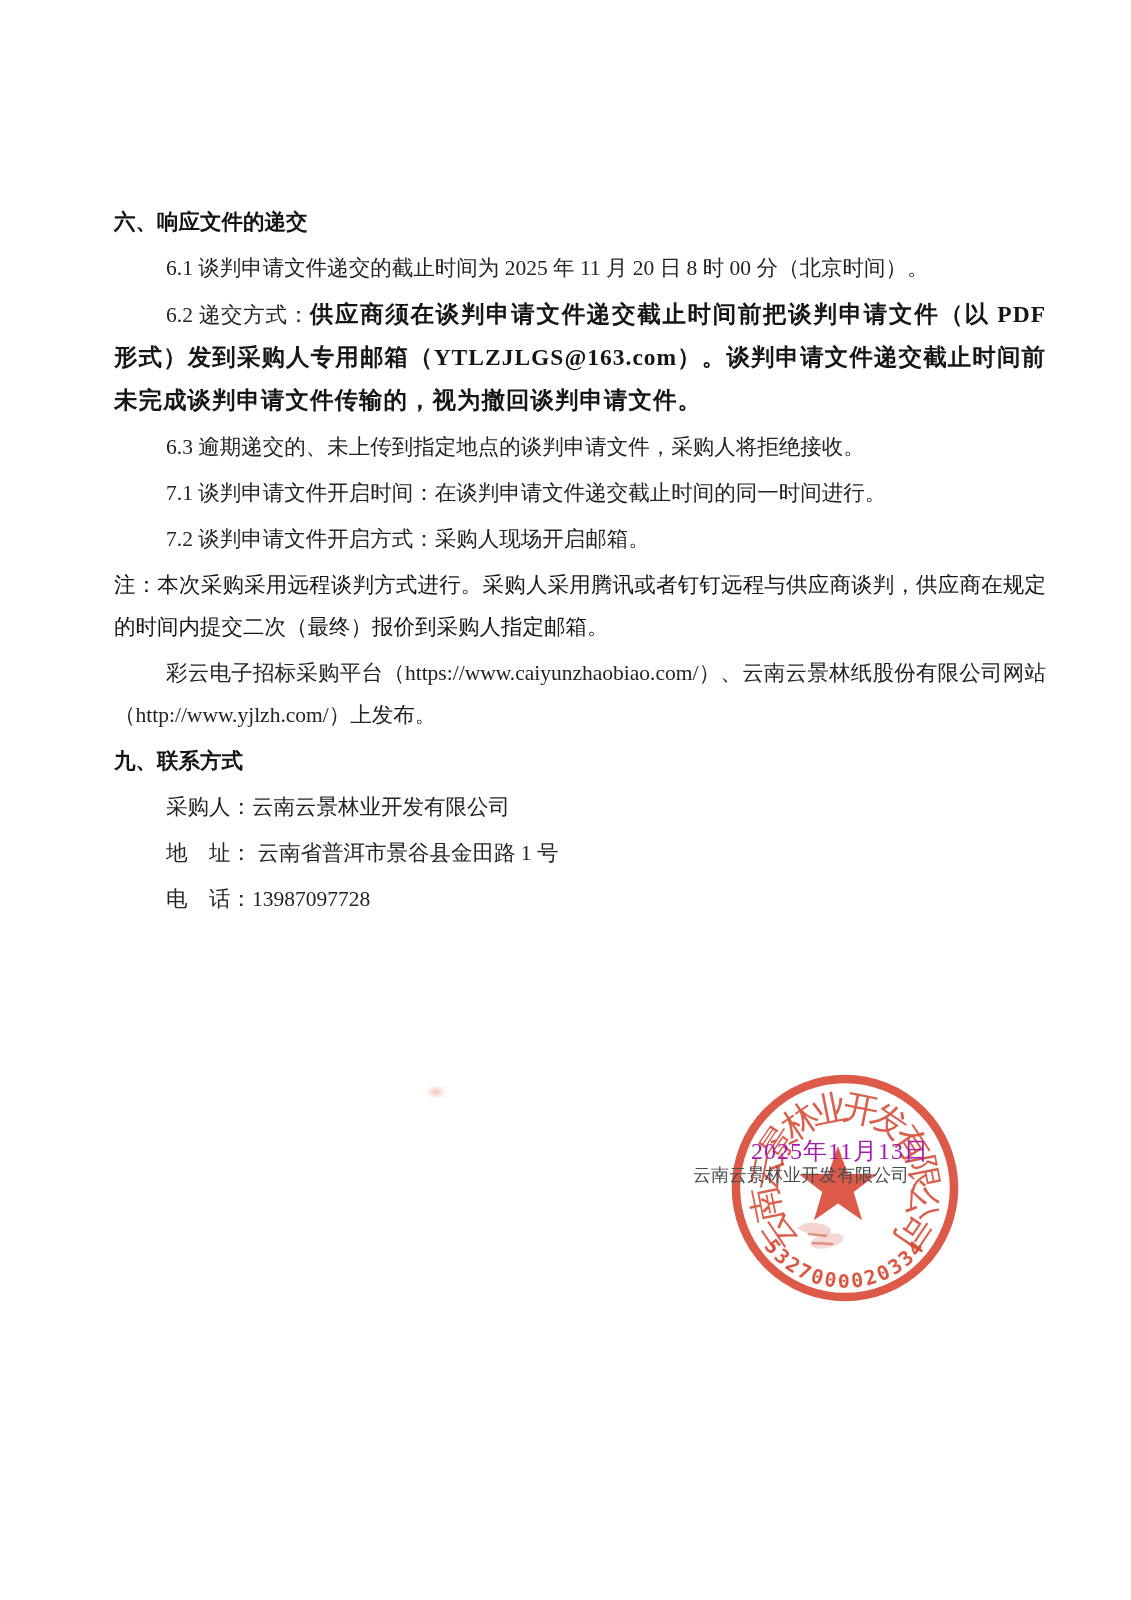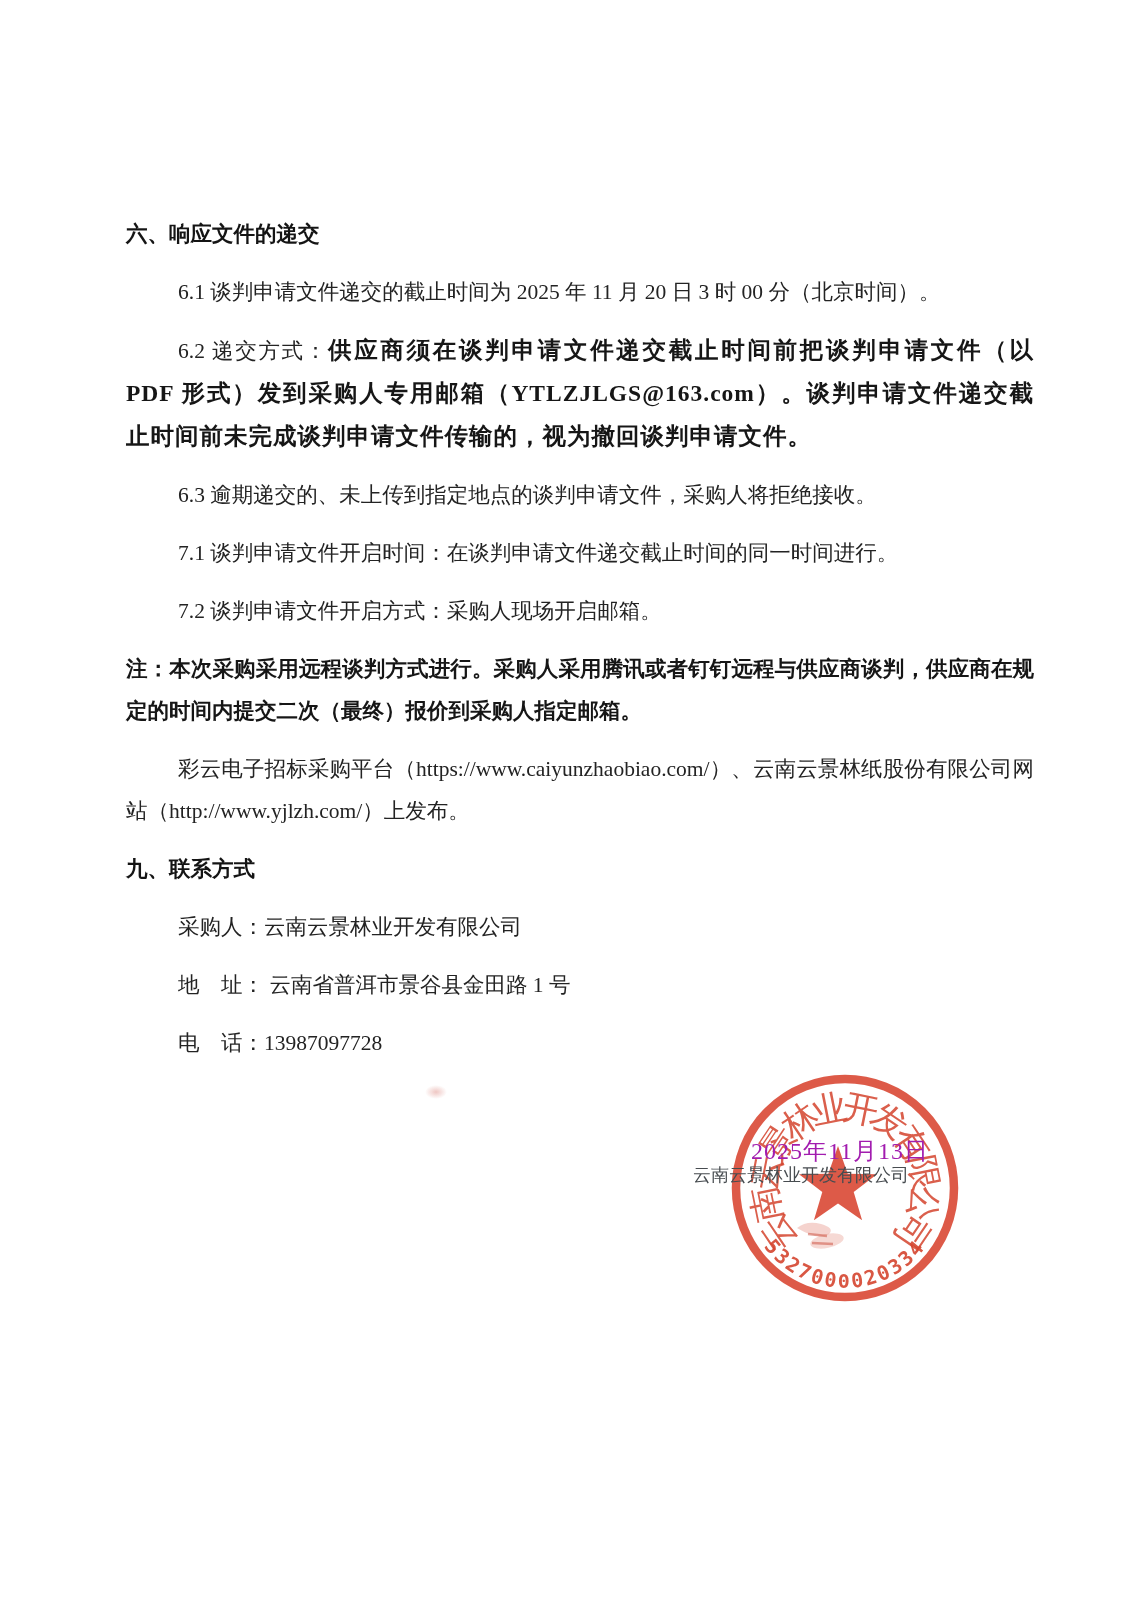--- a/index.html
+++ b/index.html
@@ -3,26 +3,26 @@
 <meta charset="utf-8">
 <style>
   html,body{margin:0;padding:0}
   body{
     width:1131px;height:1600px;position:relative;overflow:hidden;
     background:#ffffff;
     font-family:"Liberation Serif","DejaVu Serif",serif;
     color:#232323;
   }
   .doc{position:absolute;left:110px;top:197px;width:940px}
-  .doc p{margin:16px;font-size:21.5px;line-height:42px;text-align:justify}
+  .doc p{margin:4px;font-size:21.5px;line-height:42px;text-align:justify}
   .ind{text-indent:52px}
   .sec-h{margin:0;font-size:22px;line-height:42px;font-weight:bold;color:#141414;text-align:left !important}
   .m4{margin-top:4px}.m6{margin-top:6px}.m7{margin-top:7px}.m8{margin-top:8px}
   .em{font-weight:bold;font-size:23.5px;letter-spacing:1px;color:#161616}
-  .note{font-weight:bold;line-height:29px;color:#161616}
+  .note{font-weight:normal;line-height:29px;color:#161616}
   .plain{text-align:center}
 
   
   .seal{position:absolute;left:705px;top:1048px;width:280px;height:280px}
   .seal svg{display:block;width:280px;height:280px}
   .arc-ch{font-size:35px;fill:#d5452f;opacity:.86;text-anchor:middle;dominant-baseline:central;
           font-family:"Liberation Serif","DejaVu Serif",serif}
   .seal-num{font-size:20px;fill:#d5452f;opacity:.9;letter-spacing:2.5px;font-weight:bold;
             font-family:"DejaVu Sans Mono",monospace}
   .overlay-company{position:absolute;left:693px;top:1163px;font-size:18px;line-height:24px;
@@ -33,21 +33,21 @@
     background:radial-gradient(ellipse at center,rgba(213,108,98,.38),rgba(213,108,98,0) 70%);
     filter:blur(.5px)}
 </style>
 </head>
 <body>
 
 <div class="doc">
 
   <p class="sec-h">六、响应文件的递交</p>
 
-  <p class="ind">6.1 谈判申请文件递交的截止时间为 2025 年 11 月 20 日 3 时 00 分（北京时间）。</p>
+  <p class="ind">6.1 谈判申请文件递交的截止时间为 2025 年 11 月 20 日 8 时 00 分（北京时间）。</p>
 
   <p class="ind"><span>6.2 递交方式：</span><span class="em">供应商须在谈判申请文件递交截止时间前把谈判申请文件（以 PDF 形式）发到采购人专用邮箱（YTLZJLGS@163.com）。谈判申请文件递交截止时间前未完成谈判申请文件传输的，视为撤回谈判申请文件。</span></p>
 
   <p class="ind m8">6.3 逾期递交的、未上传到指定地点的谈判申请文件，采购人将拒绝接收。</p>
 
 
   <p class="ind">7.1 谈判申请文件开启时间：在谈判申请文件递交截止时间的同一时间进行。</p>
 
   <p class="ind plain">7.2 谈判申请文件开启方式：采购人现场开启邮箱。</p>
 

